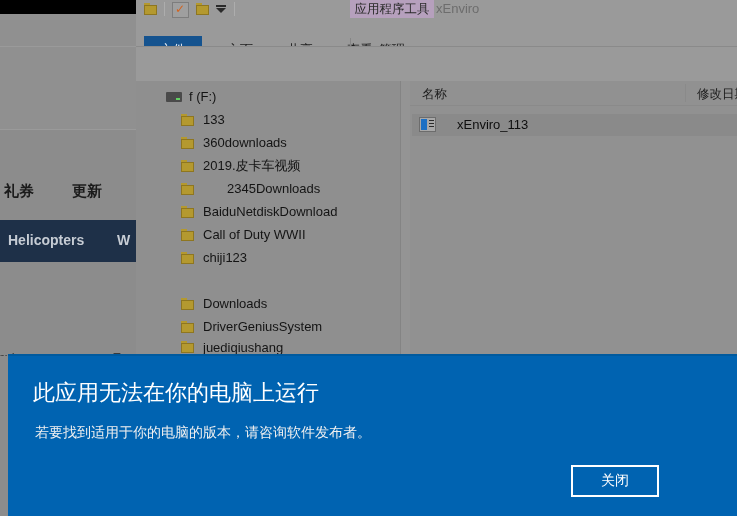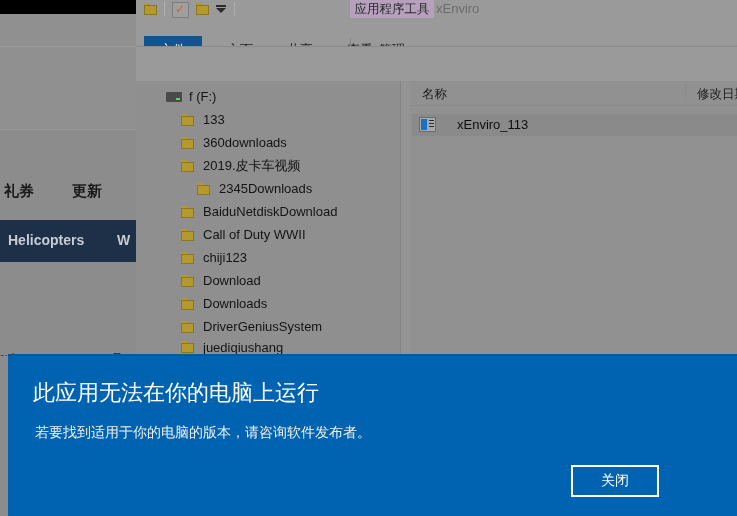--- a/index.html
+++ b/index.html
@@ -198,21 +198,21 @@
         </span>
       <span>360downloads</span>
     </div>
     <div class="tree-row" style="left:45px;top:73px;">
       <span class="folder-ico" style="position:relative;margin-right:8px;">
           <span class="tab"></span>
           <span class="body"></span>
         </span>
       <span>2019.皮卡车视频</span>
     </div>
-    <div class="tree-row" style="left:61px;top:96px;">
+    <div class="tree-row" style="left:45px;top:96px;gap:24px;">
       <span class="folder-ico" style="position:relative;margin-right:8px;">
           <span class="tab"></span>
           <span class="body"></span>
         </span>
       <span>2345Downloads</span>
     </div>
     <div class="tree-row" style="left:45px;top:119px;">
       <span class="folder-ico" style="position:relative;margin-right:8px;">
           <span class="tab"></span>
           <span class="body"></span>
@@ -225,27 +225,20 @@
           <span class="body"></span>
         </span>
       <span>Call of Duty WWII</span>
     </div>
     <div class="tree-row" style="left:45px;top:165px;">
       <span class="folder-ico" style="position:relative;margin-right:8px;">
           <span class="tab"></span>
           <span class="body"></span>
         </span>
       <span>chiji123</span>
-    </div>
-    <div class="tree-row" style="left:45px;top:188px;">
-      <span class="folder-ico" style="position:relative;margin-right:8px;">
-          <span class="tab"></span>
-          <span class="body"></span>
-        </span>
-      <span>Download</span>
     </div>
     <div class="tree-row" style="left:45px;top:234px;">
       <span class="folder-ico" style="position:relative;margin-right:8px;">
           <span class="tab"></span>
           <span class="body"></span>
         </span>
       <span>DriverGeniusSystem</span>
     </div>
     <div class="tree-row" style="left:45px;top:211px;">
       <span class="folder-ico" style="position:relative;margin-right:8px;">

